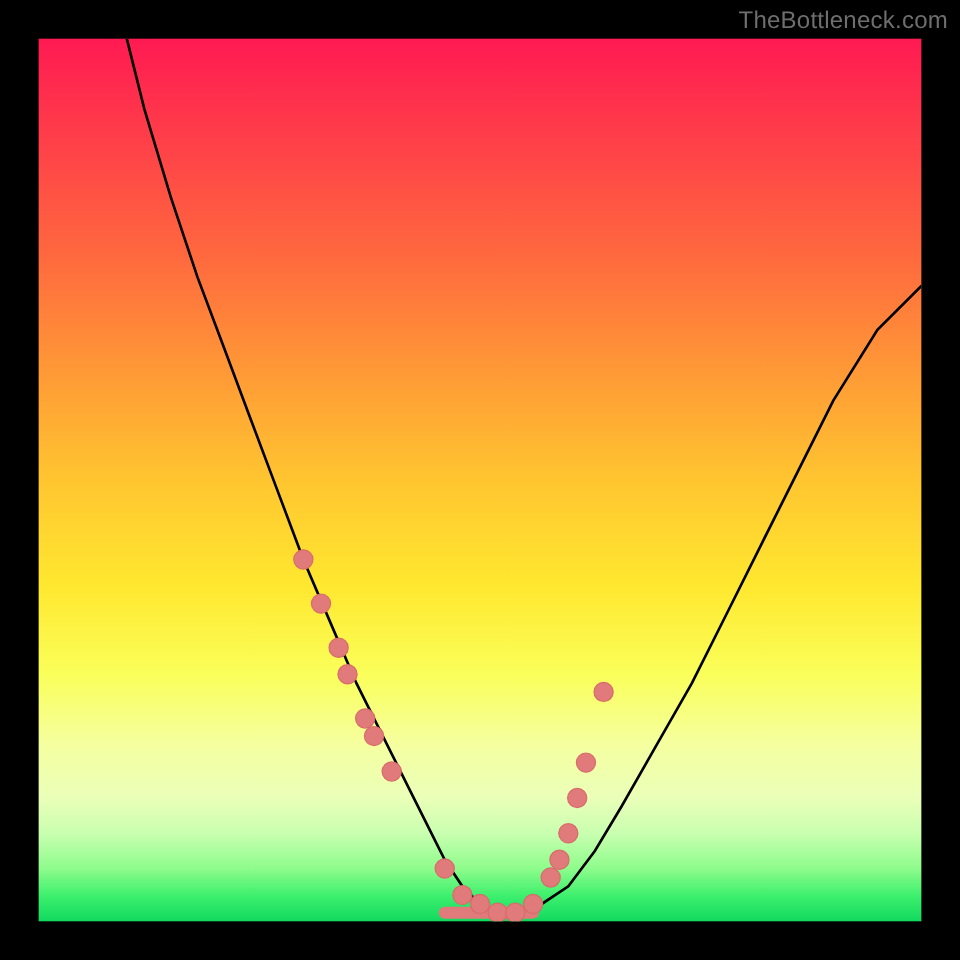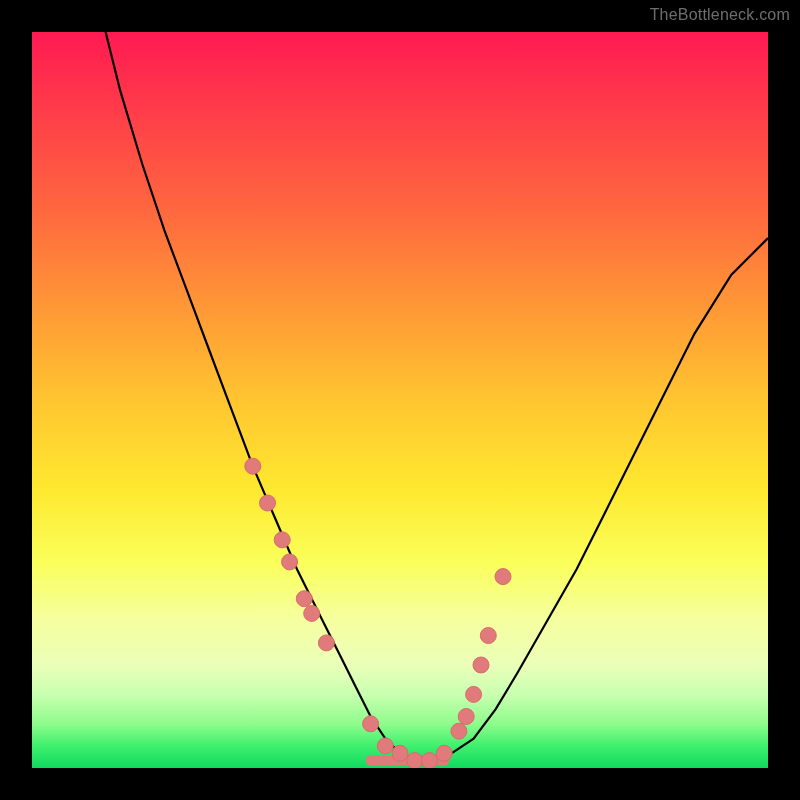--- a/index.html
+++ b/index.html
@@ -44,21 +44,21 @@
       #8efc8c 94%,
       #3ff06e 97%,
       #10d95e 100%
     );
   }
   .watermark {
     position: absolute;
     top: 6px;
     right: 10px;
     color: #6e6e6e;
-    font-size: 16px;
+    font-size: 20px;
     font-weight: 500;
     letter-spacing: 0.2px;
     user-select: none;
   }
   svg.curve {
     position: absolute;
     top: 0; left: 0;
     width: 736px;
     height: 736px;
   }

